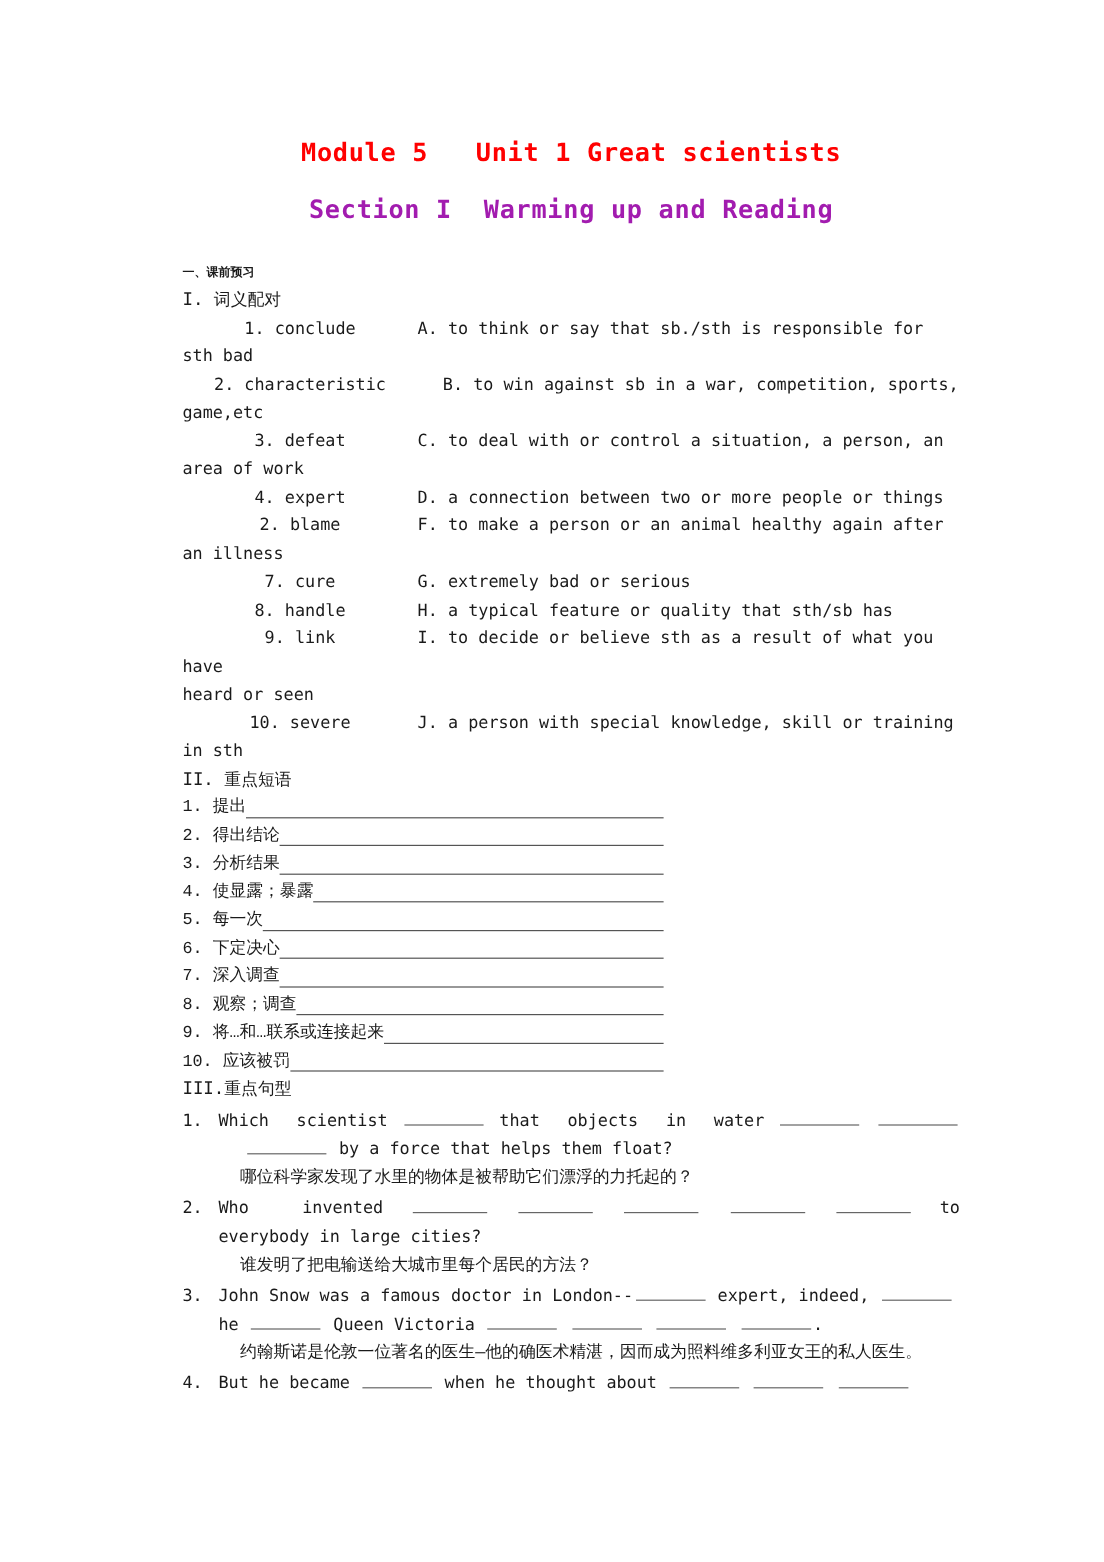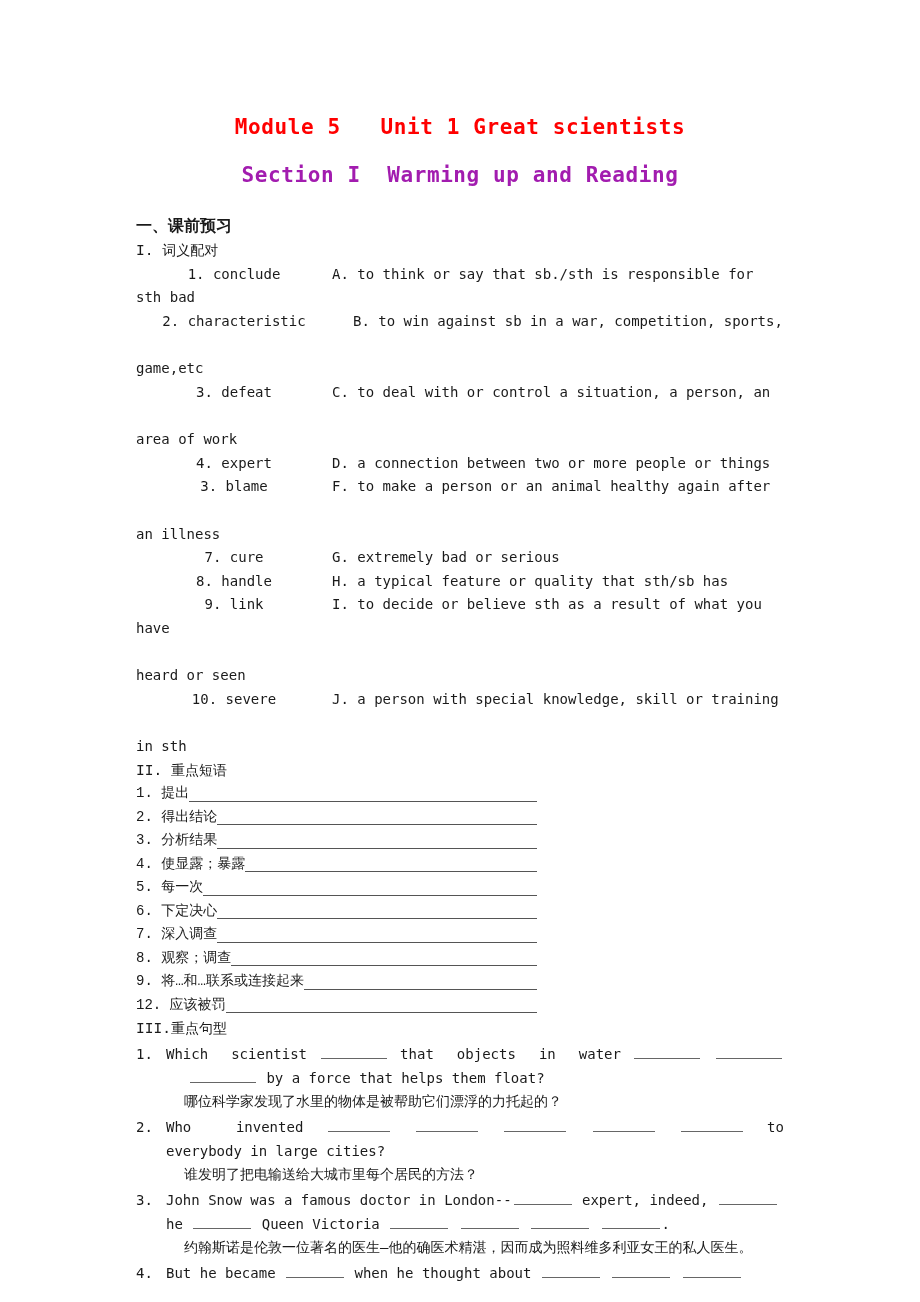--- a/index.html
+++ b/index.html
@@ -17,21 +17,21 @@
 
   .page {
     position: relative;
     width: 920px;
     height: 1302px;
     background: #ffffff;
   }
 
   .sheet {
     position: absolute;
-    left: 136px;
+    left: 152px;
     top: 0;
     width: 648px;
   }
 
   
   .title-block { padding-top: 112px; }
 
   .doc-title {
     color: #ff0000;
     font-weight: bold;
@@ -47,23 +47,23 @@
     font-size: 21px;
     line-height: 30px;
     text-align: center;
     letter-spacing: 0.6px;
     margin-top: 18px;
     white-space: pre;
   }
 
   
   .sec-h1 {
-    font-family: Liberation Mono, monospace;
+    font-family: Liberation Sans, sans-serif;
     font-weight: bold;
-    font-size: 16px;
+    font-size: 10px;
     line-height: 23px;
     margin-top: 26px;
   }
   .sec-h2 {
     font-size: 14.5px;
     line-height: 23.5px;
   }
   .sec-h2 .cn {
     font-family: "DejaVu Sans", "Liberation Sans", sans-serif;
     font-size: 14px;
@@ -84,21 +84,20 @@
     vertical-align: top;
     white-space: pre;
     text-align: center;
   }
   .match-def {
     display: inline;
   }
   .match-def.pad-b { padding-left: 21px; }
   .match-cont {
     white-space: pre;
-    margin-top: 24px;
   }
 
   
   .phrase-list {
     font-size: 14px;
     line-height: 23.5px;
   }
   .phrase-row {
     display: flex;
     align-items: baseline;
@@ -195,21 +194,21 @@
         <span class="match-term">3. defeat</span><span class="match-def">C. to deal with or control a situation, a person, an</span>
       </div>
       <div class="match-cont">area of work</div>
 
       <div class="match-row">
         <span class="match-term">4. expert</span><span class="match-def">D. a connection between two or more people or things</span>
       </div>
 
 
       <div class="match-row">
-        <span class="match-term">3. blame</span><span class="match-def">F. to make a person or an animal healthy again after</span>
+        <span class="match-term">2. blame</span><span class="match-def">F. to make a person or an animal healthy again after</span>
       </div>
       <div class="match-cont">an illness</div>
 
       <div class="match-row">
         <span class="match-term">7. cure</span><span class="match-def">G. extremely bad or serious</span>
       </div>
 
       <div class="match-row">
         <span class="match-term">8. handle</span><span class="match-def">H. a typical feature or quality that sth/sb has</span>
       </div>
@@ -260,21 +259,21 @@
       </div>
       <div class="phrase-row">
         <span class="phrase-label cn">8. 观察；调查</span>
         <span class="phrase-rule"></span>
       </div>
       <div class="phrase-row">
         <span class="phrase-label cn">9. 将…和…联系或连接起来</span>
         <span class="phrase-rule"></span>
       </div>
       <div class="phrase-row">
-        <span class="phrase-label cn">12. 应该被罚</span>
+        <span class="phrase-label cn">10. 应该被罚</span>
         <span class="phrase-rule"></span>
       </div>
     </div>
 
     <div class="sec-h2">
       <span class="nowrap">III.</span><span class="cn">重点句型</span>
     </div>
 
     <div class="sent-list">
 

